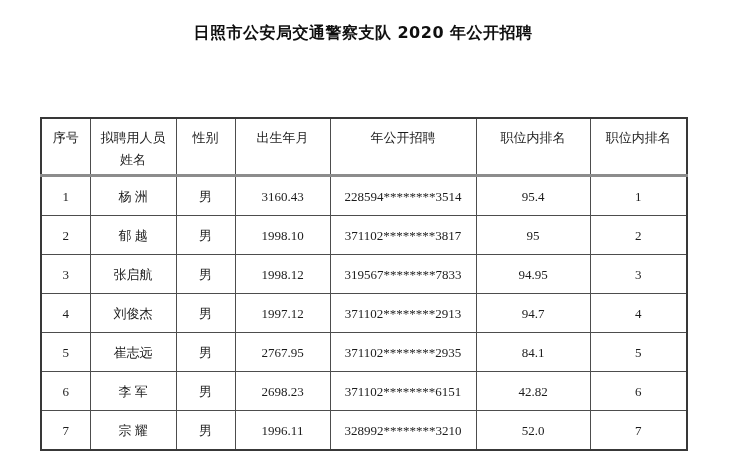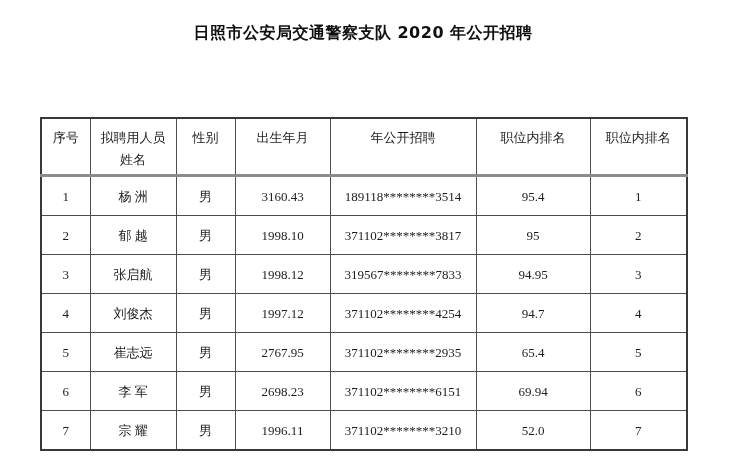--- a/index.html
+++ b/index.html
@@ -96,21 +96,21 @@
         <th>职位内排名</th>
         <th>职位内排名</th>
       </tr>
     </thead>
     <tbody>
         <tr>
           <td>1</td>
           <td>杨 洲</td>
           <td>男</td>
           <td>3160.43</td>
-          <td>189118********3514</td>
+          <td>228594********3514</td>
           <td>95.4</td>
           <td>1</td>
         </tr>
         <tr>
           <td>2</td>
           <td>郁 越</td>
           <td>男</td>
           <td>1998.10</td>
           <td>371102********3817</td>
           <td>95</td>
@@ -123,47 +123,47 @@
           <td>1998.12</td>
           <td>319567********7833</td>
           <td>94.95</td>
           <td>3</td>
         </tr>
         <tr>
           <td>4</td>
           <td>刘俊杰</td>
           <td>男</td>
           <td>1997.12</td>
-          <td>371102********4254</td>
+          <td>371102********2913</td>
           <td>94.7</td>
           <td>4</td>
         </tr>
         <tr>
           <td>5</td>
           <td>崔志远</td>
           <td>男</td>
           <td>2767.95</td>
           <td>371102********2935</td>
-          <td>65.4</td>
+          <td>84.1</td>
           <td>5</td>
         </tr>
         <tr>
           <td>6</td>
           <td>李 军</td>
           <td>男</td>
           <td>2698.23</td>
           <td>371102********6151</td>
-          <td>69.94</td>
+          <td>42.82</td>
           <td>6</td>
         </tr>
         <tr>
           <td>7</td>
           <td>宗 耀</td>
           <td>男</td>
           <td>1996.11</td>
-          <td>371102********3210</td>
+          <td>328992********3210</td>
           <td>52.0</td>
           <td>7</td>
         </tr>
       </tbody>
   </table>
 
 </div>
 
 </body></html>

